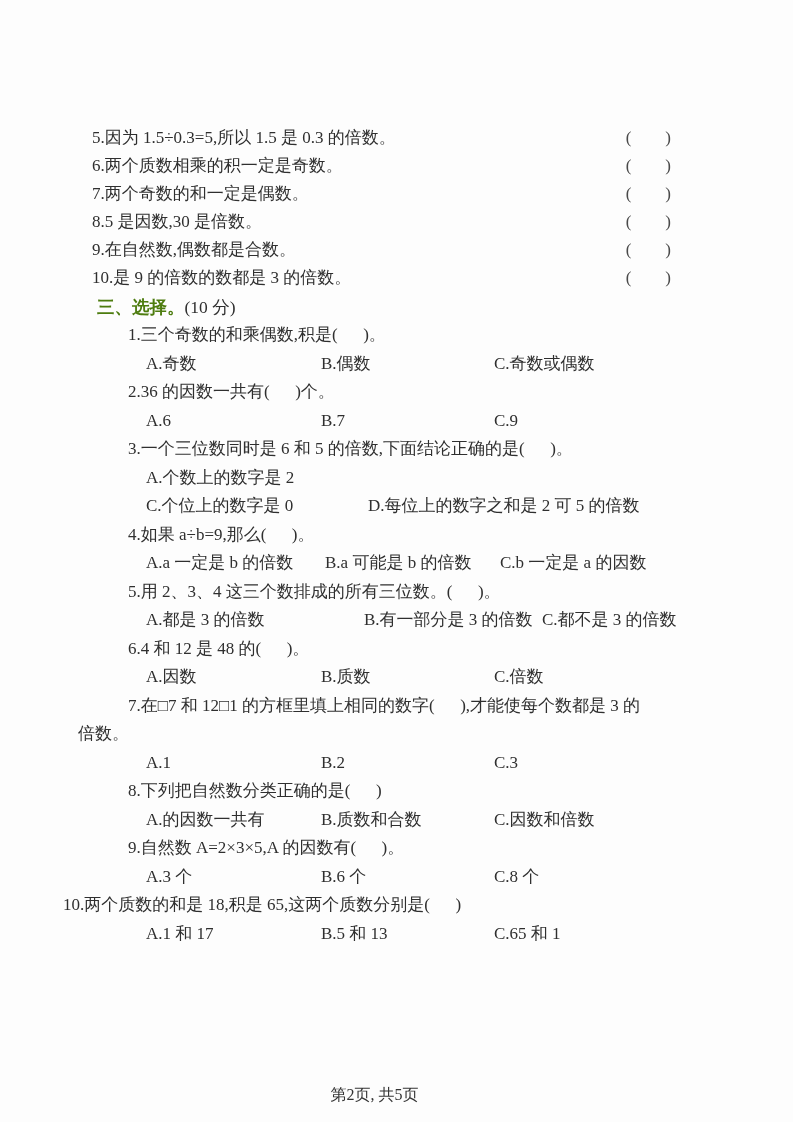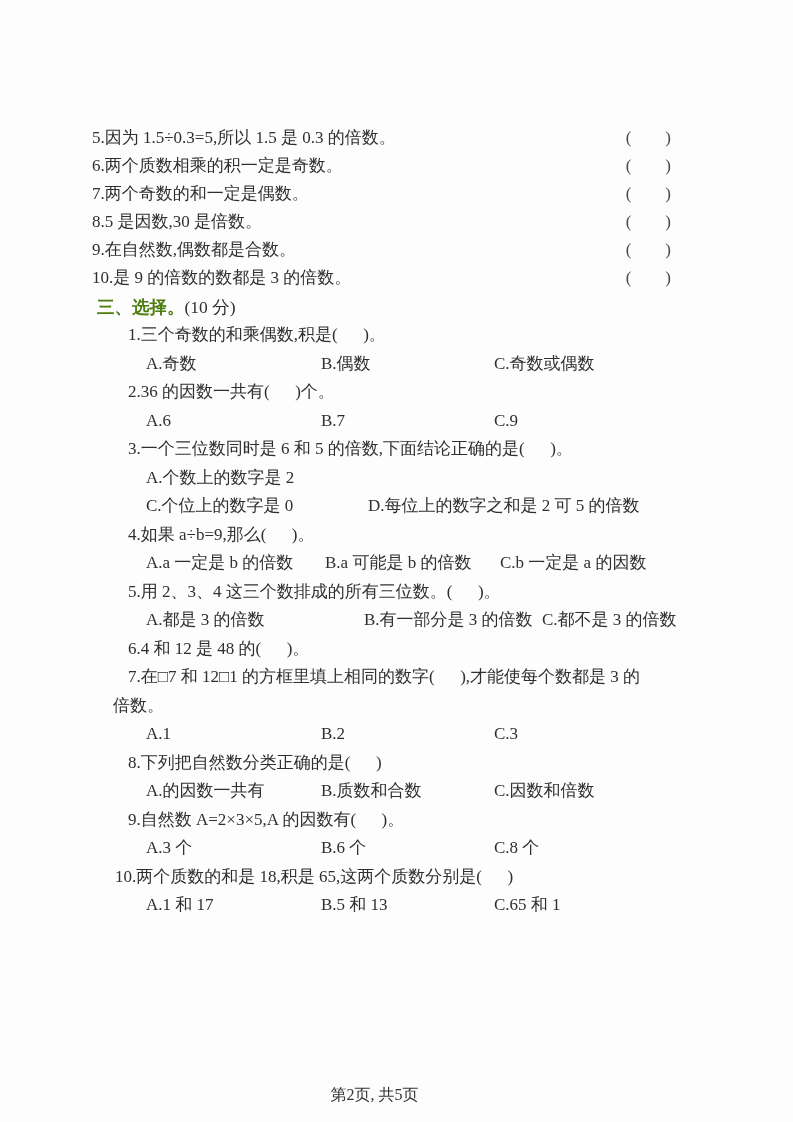--- a/index.html
+++ b/index.html
@@ -28,22 +28,22 @@
     position:absolute;top:294px;left:97px;
     height:26px;line-height:26px;white-space:pre;
     font-size:17.5px;
   }
   .sec-header .hb{font-weight:bold;color:#4d7c0f;}
   .sec-header .hs{font-weight:normal;}
   
   .choice{position:absolute;top:321px;left:0;width:730px;}
   .line{position:relative;height:28.5px;line-height:28.5px;white-space:pre;padding-left:32px;}
   .q{padding-left:128px;}
-  .q10{padding-left:115px;}
-  .cont{padding-left:113px;}
+  .q10{padding-left:63px;}
+  .cont{padding-left:78px;}
   .opt span{position:absolute;top:0;height:28.5px;line-height:28.5px;white-space:pre;}
   .a{left:146px;}  .b{left:321px;}  .c{left:494px;}
   .b3{left:368px;}
   .b4{left:325px;} .c4{left:500px;}
   .b5{left:336px;margin-left:28px;} .c5{left:497px;margin-left:45px;}
   
   .footer{
     position:absolute;top:1082px;left:0;width:749px;
     text-align:center;height:26px;line-height:26px;
     font-size:16px;color:#333333;white-space:pre;
@@ -116,20 +116,25 @@
     </div>
 
     <div class="line q">5.用 2、3、4 这三个数排成的所有三位数。(      )。</div>
     <div class="line opt">
       <span class="a">A.都是 3 的倍数</span>
       <span class="b5">B.有一部分是 3 的倍数</span>
       <span class="c5">C.都不是 3 的倍数</span>
     </div>
 
     <div class="line q">6.4 和 12 是 48 的(      )。</div>
+    <div class="line opt">
+      <span class="a">A.因数</span>
+      <span class="b">B.质数</span>
+      <span class="c">C.倍数</span>
+    </div>
 
     <div class="line q">7.在□7 和 12□1 的方框里填上相同的数字(      ),才能使每个数都是 3 的</div>
     <div class="line cont">倍数。</div>
     <div class="line opt">
       <span class="a">A.1</span>
       <span class="b">B.2</span>
       <span class="c">C.3</span>
     </div>
 
     <div class="line q">8.下列把自然数分类正确的是(      )</div>

